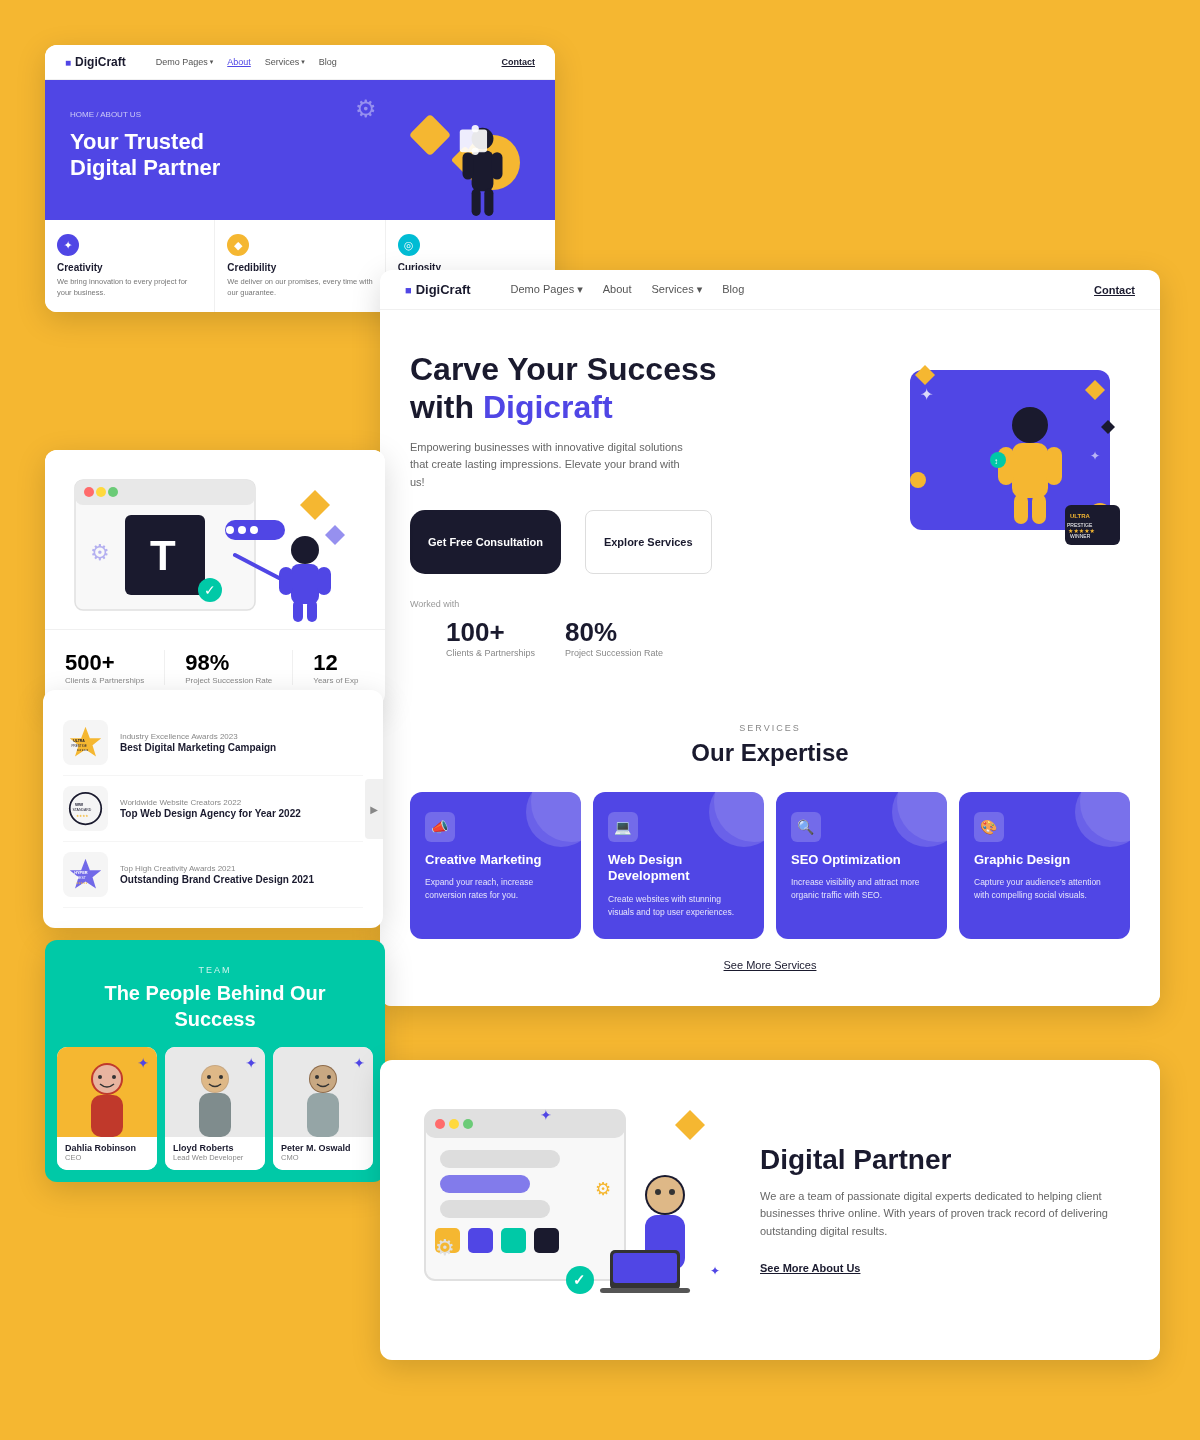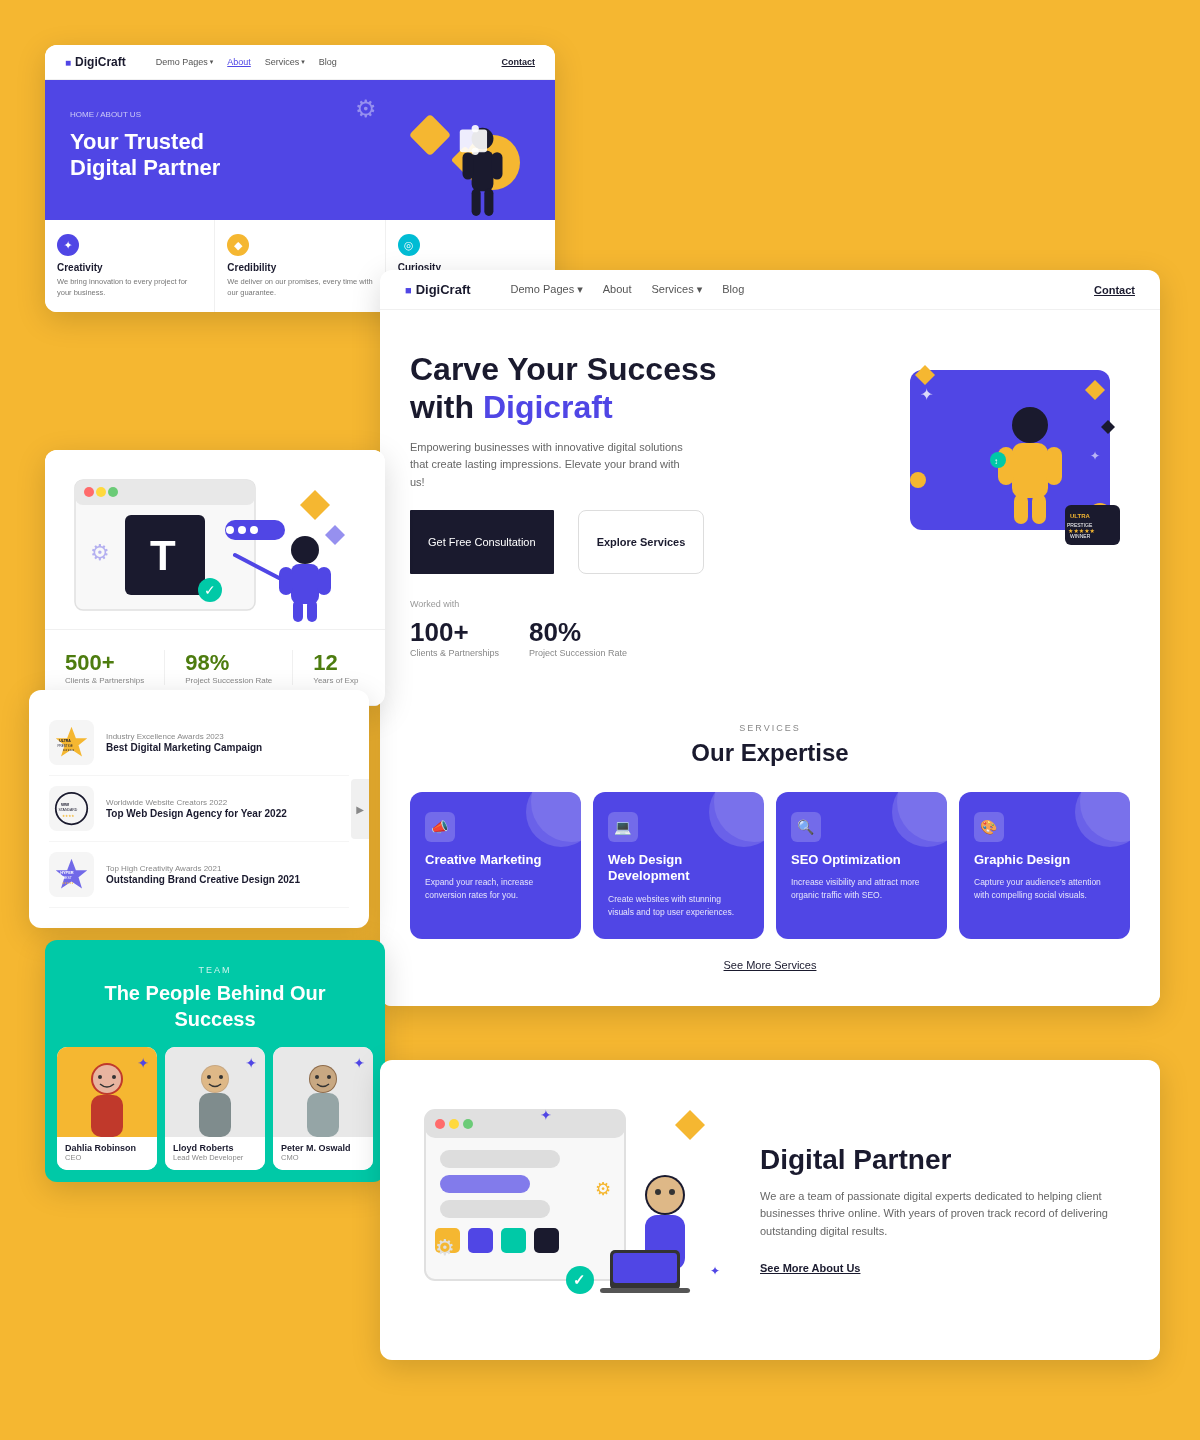--- a/index.html
+++ b/index.html
@@ -257,23 +257,23 @@
     }
     .hero-buttons {
       display: flex;
       gap: 12px;
       margin-bottom: 25px;
     }
     .btn-primary {
       background: #1a1a2e;
       color: #fff;
       padding: 26px 18px;
-      border-radius: 1px;
+      border-radius: 15px;
       font-size: 11px;
-      font-weight: 400;
+      font-weight: 700;
       border: none;
       cursor: pointer;
     }
     .btn-secondary {
       background: transparent;
       color: #1a1a2e;
       padding: 15px 18px;
       border-radius: 8px;
       font-size: 11px;
       font-weight: 600;
@@ -282,20 +282,21 @@
       margin-left: 12px;
     }
     .hero-stats-label {
       font-size: 9px;
       color: #999;
       margin-bottom: 8px;
     }
     .hero-stats {
       display: flex;
       gap: 30px;
+      margin-left: 36px;
     }
     .stat-item .stat-num {
       font-size: 26px;
       font-weight: 900;
       color: #1a1a2e;
     }
     .stat-item .stat-label {
       font-size: 9px;
       color: #888;
     }
@@ -413,36 +414,36 @@
 
     .stats-row {
       display: flex;
       padding: 20px;
       gap: 20px;
       border-bottom: 1px solid #f0f0f0;
     }
     .stat-block .num {
       font-size: 22px;
       font-weight: 900;
-      color: #4d7c0f;
+      color: #000000;
     }
     .stat-block .lbl {
       font-size: 8px;
       color: #888;
     }
     .stat-divider {
       width: 1px;
       background: #f0f0f0;
     }
 
     
     .card-awards {
       position: absolute;
       top: 690px;
-      left: 29px;
+      left: 43px;
       width: 340px;
       background: #fff;
       border-radius: 12px;
       overflow: hidden;
       box-shadow: 0 8px 30px rgba(0,0,0,0.15);
     }
     .awards-panel {
       padding: 20px;
     }
     .award-row {

